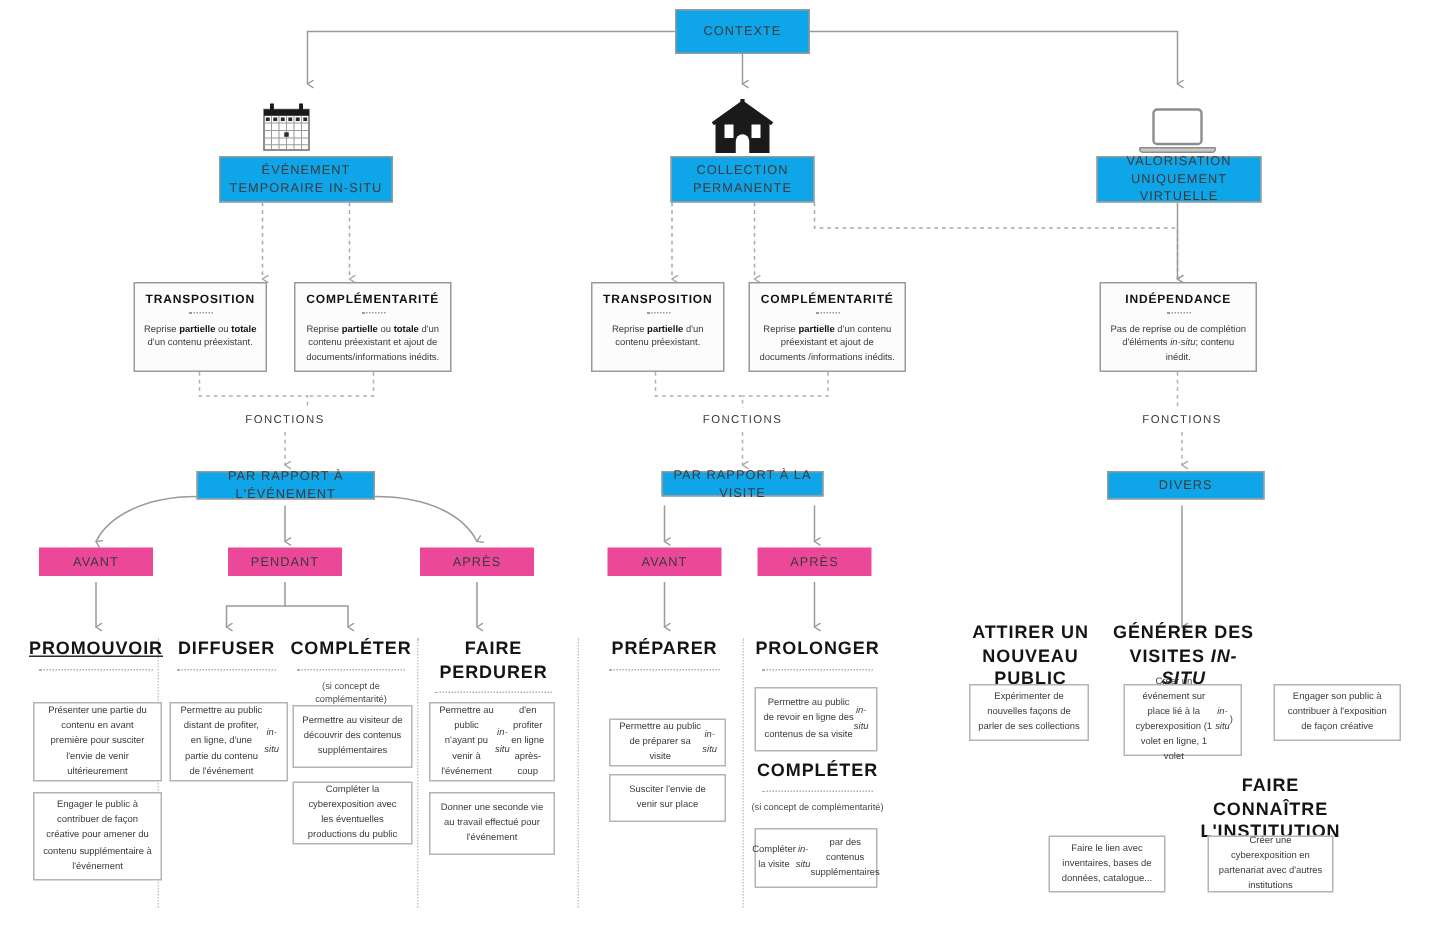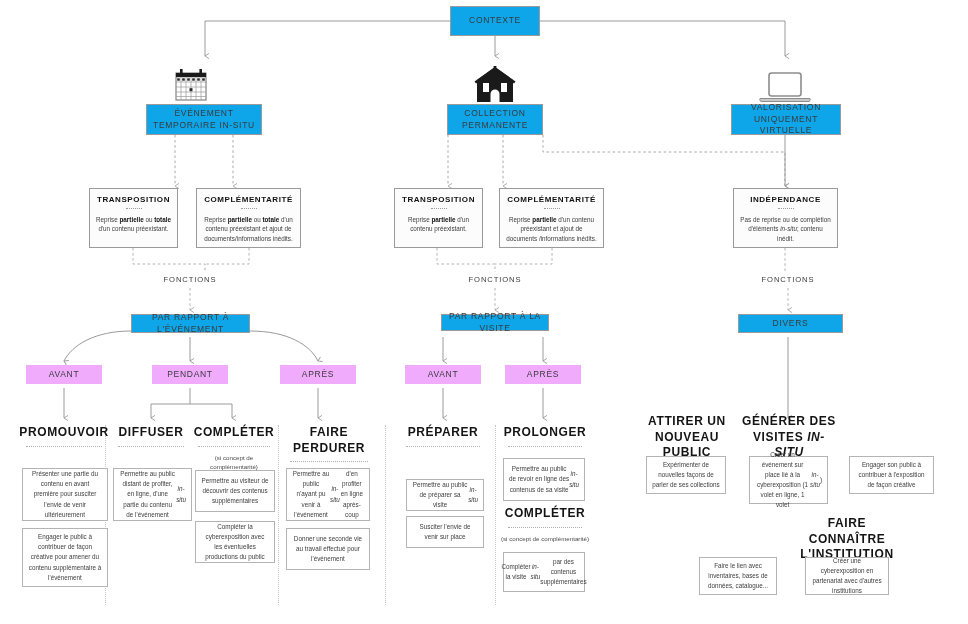--- a/index.html
+++ b/index.html
@@ -12,21 +12,21 @@
   svg.lines{position:absolute;left:0;top:0;width:968px;height:624px;pointer-events:none;}
 
   .node{position:absolute;box-sizing:border-box;}
 
   
   .box{
     border:1px solid #9a9a9a;background:#0ea5e9;
     display:flex;align-items:center;justify-content:center;
     text-align:center;
   }
-  .box.grey{background:#f0abfc;border:none;}
+  .box.grey{background:#ec4899;border:none;}
 
   .lbl-caps{
     font-size:8.5px;letter-spacing:.7px;color:#3a3a3a;line-height:1.35;
     text-transform:uppercase;
   }
 
   
   .typecard{
     position:absolute;border:1px solid #9a9a9a;background:#fcfcfc;
     box-sizing:border-box;padding:6px 5px 7px;text-align:center;
@@ -246,21 +246,21 @@
   </div>
   <div class="node box grey" style="left:505px;top:365px;width:76px;height:19px;">
     <span class="lbl-caps">APRÈS</span>
   </div>
 
   <div class="vsep" style="left:105px;top:425px;height:180px;"></div>
   <div class="vsep" style="left:278px;top:425px;height:180px;"></div>
   <div class="vsep" style="left:385px;top:425px;height:180px;"></div>
   <div class="vsep" style="left:495px;top:425px;height:180px;"></div>
 
-  <div class="fnhead" style="left:14px;top:425px;width:100px;">
+  <div class="fnhead" style="left:14px;top:425px;width:100px;text-decoration:underline;">
     <div class="ft">PROMOUVOIR</div>
     <div class="frule" style="width:76px;"></div>
   </div>
   <div class="leaf" style="left:22px;top:468px;width:86px;height:53px;">Présenter une partie du contenu en avant première pour susciter l'envie de venir ultérieurement</div>
   <div class="leaf" style="left:22px;top:528px;width:86px;height:59px;">Engager le public à contribuer de façon créative pour amener du contenu supplémentaire à l'événement</div>
 
   <div class="fnhead" style="left:106px;top:425px;width:90px;">
     <div class="ft">DIFFUSER</div>
     <div class="frule" style="width:66px;"></div>
   </div>

